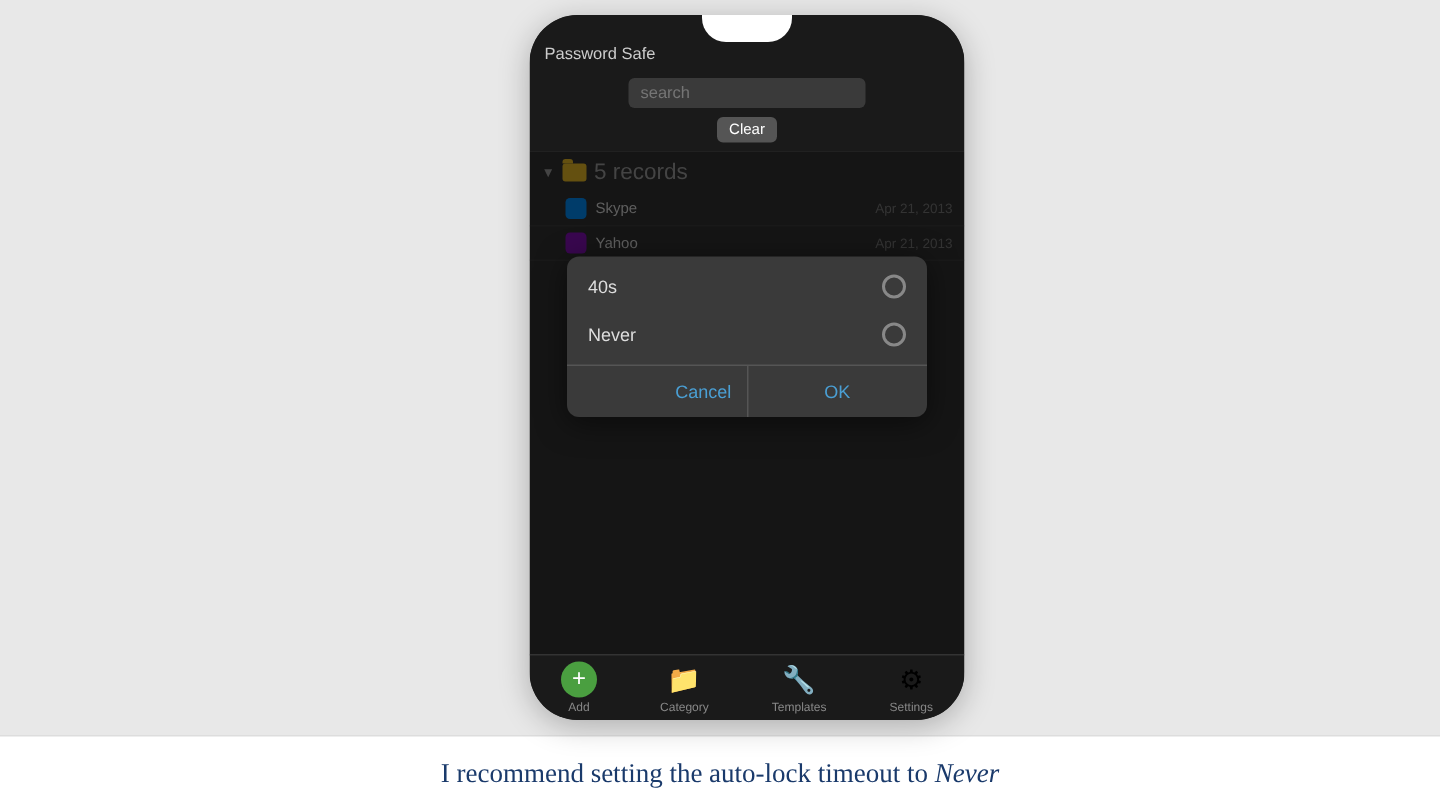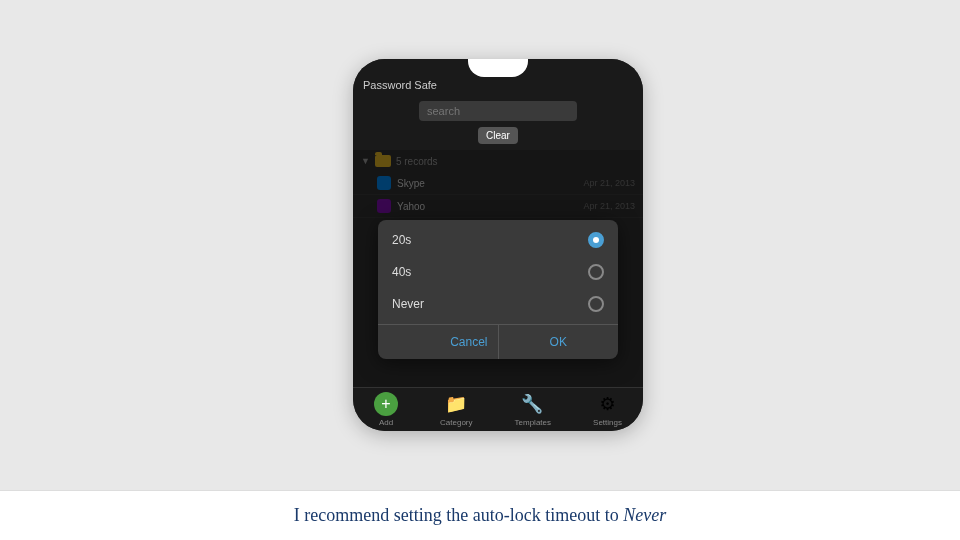--- a/index.html
+++ b/index.html
@@ -22,21 +22,21 @@
       height: 490px;
       display: flex;
       align-items: center;
       justify-content: center;
       background: #e8e8e8;
       position: relative;
     }
 
     .phone-mockup {
       width: 290px;
-      height: 372px;
+      height: 470px;
       background: #fff;
       border-radius: 32px;
       box-shadow: 0 4px 20px rgba(0,0,0,0.25);
       overflow: hidden;
       position: relative;
       display: flex;
       flex-direction: column;
       margin-left: 36px;
     }
 
@@ -149,21 +149,21 @@
     }
 
     .group-name {
       color: #ccc;
       font-size: 11px;
       flex: 1;
     }
 
     .record-count {
       color: #888;
-      font-size: 10px;
+      font-size: 15px;
     }
 
     .list-item {
       display: flex;
       align-items: center;
       padding: 4px 8px 4px 24px;
       gap: 6px;
       border-bottom: 1px solid #333;
     }
 
@@ -382,24 +382,20 @@
           <div class="item-icon" style="background:#720e9e;"></div>
           <span class="item-name">Yahoo</span>
           <span class="item-date">Apr 21, 2013</span>
         </div>
 
         <div class="modal-overlay">
           <div class="modal">
 
             <div class="modal-options">
 
-              <div class="modal-option">
-                <span class="option-label">20s</span>
-                <div class="radio-circle selected"></div>
-              </div>
 
               <div class="modal-option">
                 <span class="option-label">40s</span>
                 <div class="radio-circle"></div>
               </div>
 
 
               <div class="modal-option">
                 <span class="option-label">Never</span>
                 <div class="radio-circle"></div>

